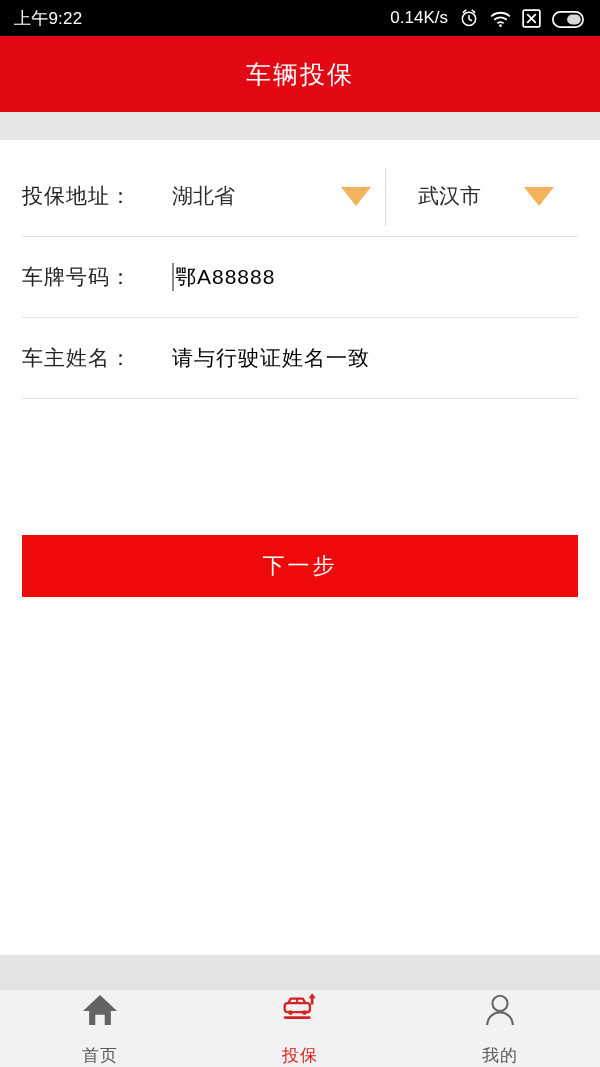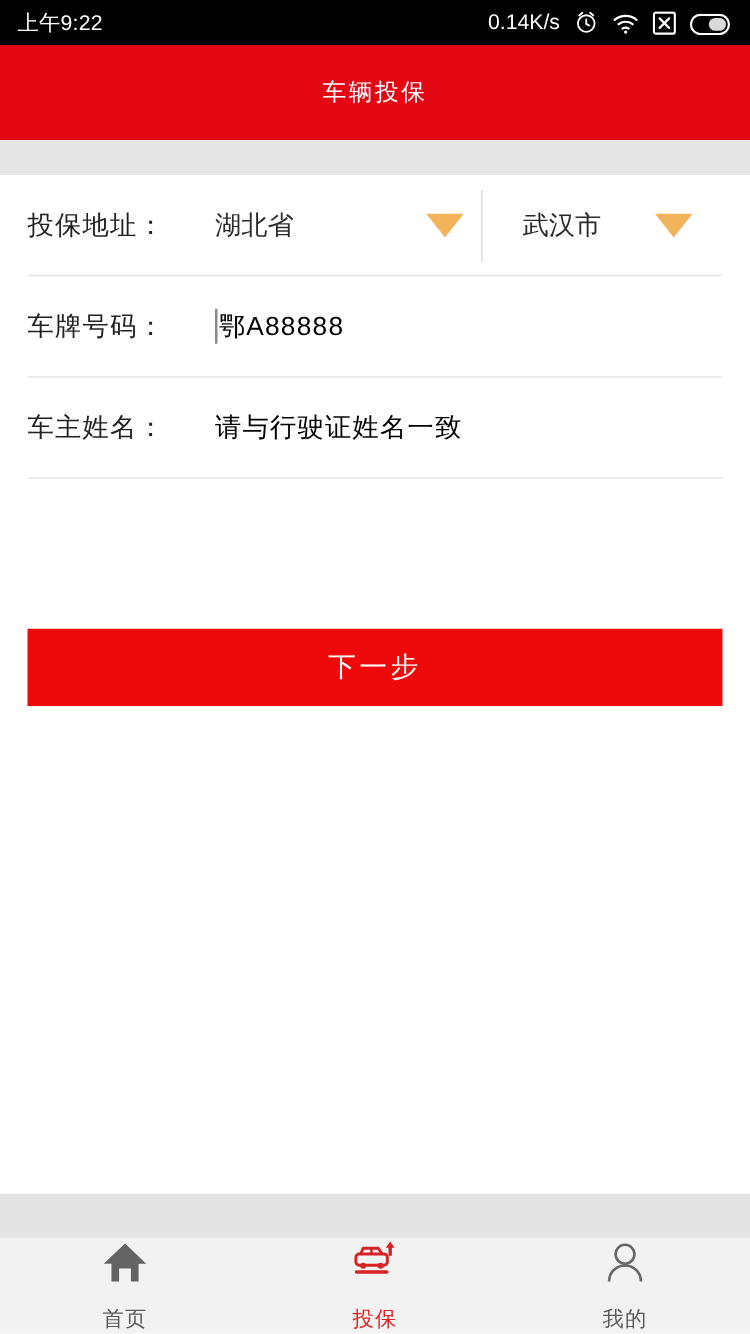--- a/index.html
+++ b/index.html
@@ -29,28 +29,28 @@
   .status-speed { font-size:17px; }
   .sicon { display:inline-flex; align-items:center; }
 
   
   .header {
     flex:0 0 76px; height:76px;
     background:#E30613;
     display:flex; align-items:center; justify-content:center;
   }
   .header-title {
-    color:#ffffff; font-size:19px; letter-spacing:2px;
+    color:#ffffff; font-size:25px; letter-spacing:2px;
   }
 
   
   .band-top { flex:0 0 28px; background:#E6E6E6; }
 
   
-  .form { background:#ffffff; padding:0 22px;border-radius:11px; }
+  .form { background:#ffffff; padding:16px 22px;border-radius:11px; }
 
   .row {
     position:relative;
     height:81px;
     display:flex; align-items:center;
     border-bottom:1px solid #E2E2E2;
   }
   .row-label {
     font-size:21px; color:#222222;
     width:150px; flex:0 0 150px;

